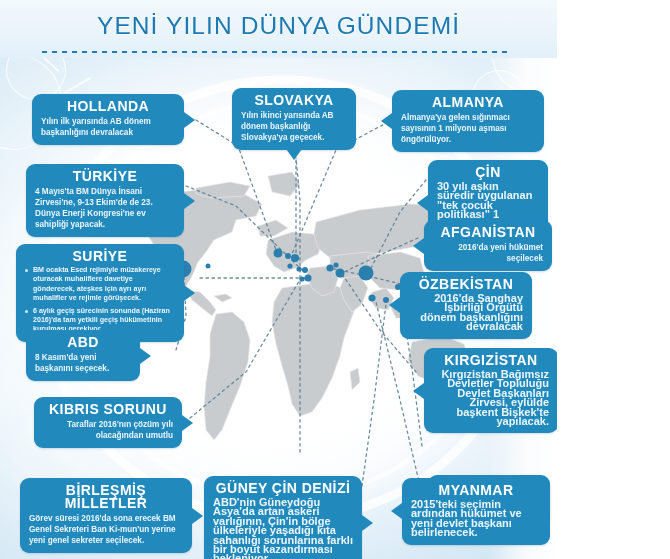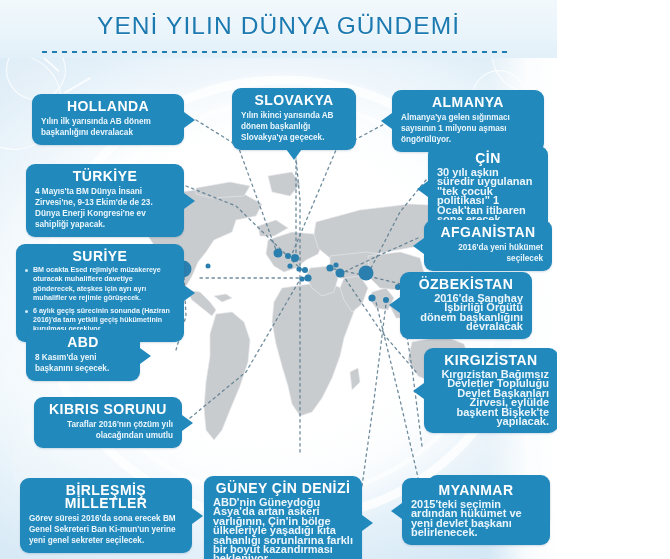--- a/index.html
+++ b/index.html
@@ -341,21 +341,21 @@
       <span class="c-body">ABD'nin Güneydoğu Asya'da artan askeri varlığının, Çin'in bölge ülkeleriyle yaşadığı kıta sahanlığı sorunlarına farklı bir boyut kazandırması bekleniyor.</span>
       <span class="tail tail-r"></span>
     </div>
 
     <div class="callout" style="left:392px; top:90px; width:152px;">
       <span class="c-title">ALMANYA</span>
       <span class="c-body">Almanya'ya gelen sığınmacı sayısının 1 milyonu aşması öngörülüyor.</span>
       <span class="tail tail-l"></span>
     </div>
 
-    <div class="callout small" style="left:428px; top:146px; width:120px;">
+    <div class="callout small" style="left:428px; top:160px; width:120px;">
       <span class="c-title">ÇİN</span>
       <span class="c-body">30 yılı aşkın süredir uygulanan "tek çocuk politikası" 1 Ocak'tan itibaren sona erecek.</span>
       <span class="tail tail-l"></span>
     </div>
 
     <div class="callout center" style="left:424px; top:220px; width:128px;">
       <span class="c-title">AFGANİSTAN</span>
       <span class="c-body">2016'da yeni hükümet seçilecek</span>
       <span class="tail tail-l"></span>
     </div>

